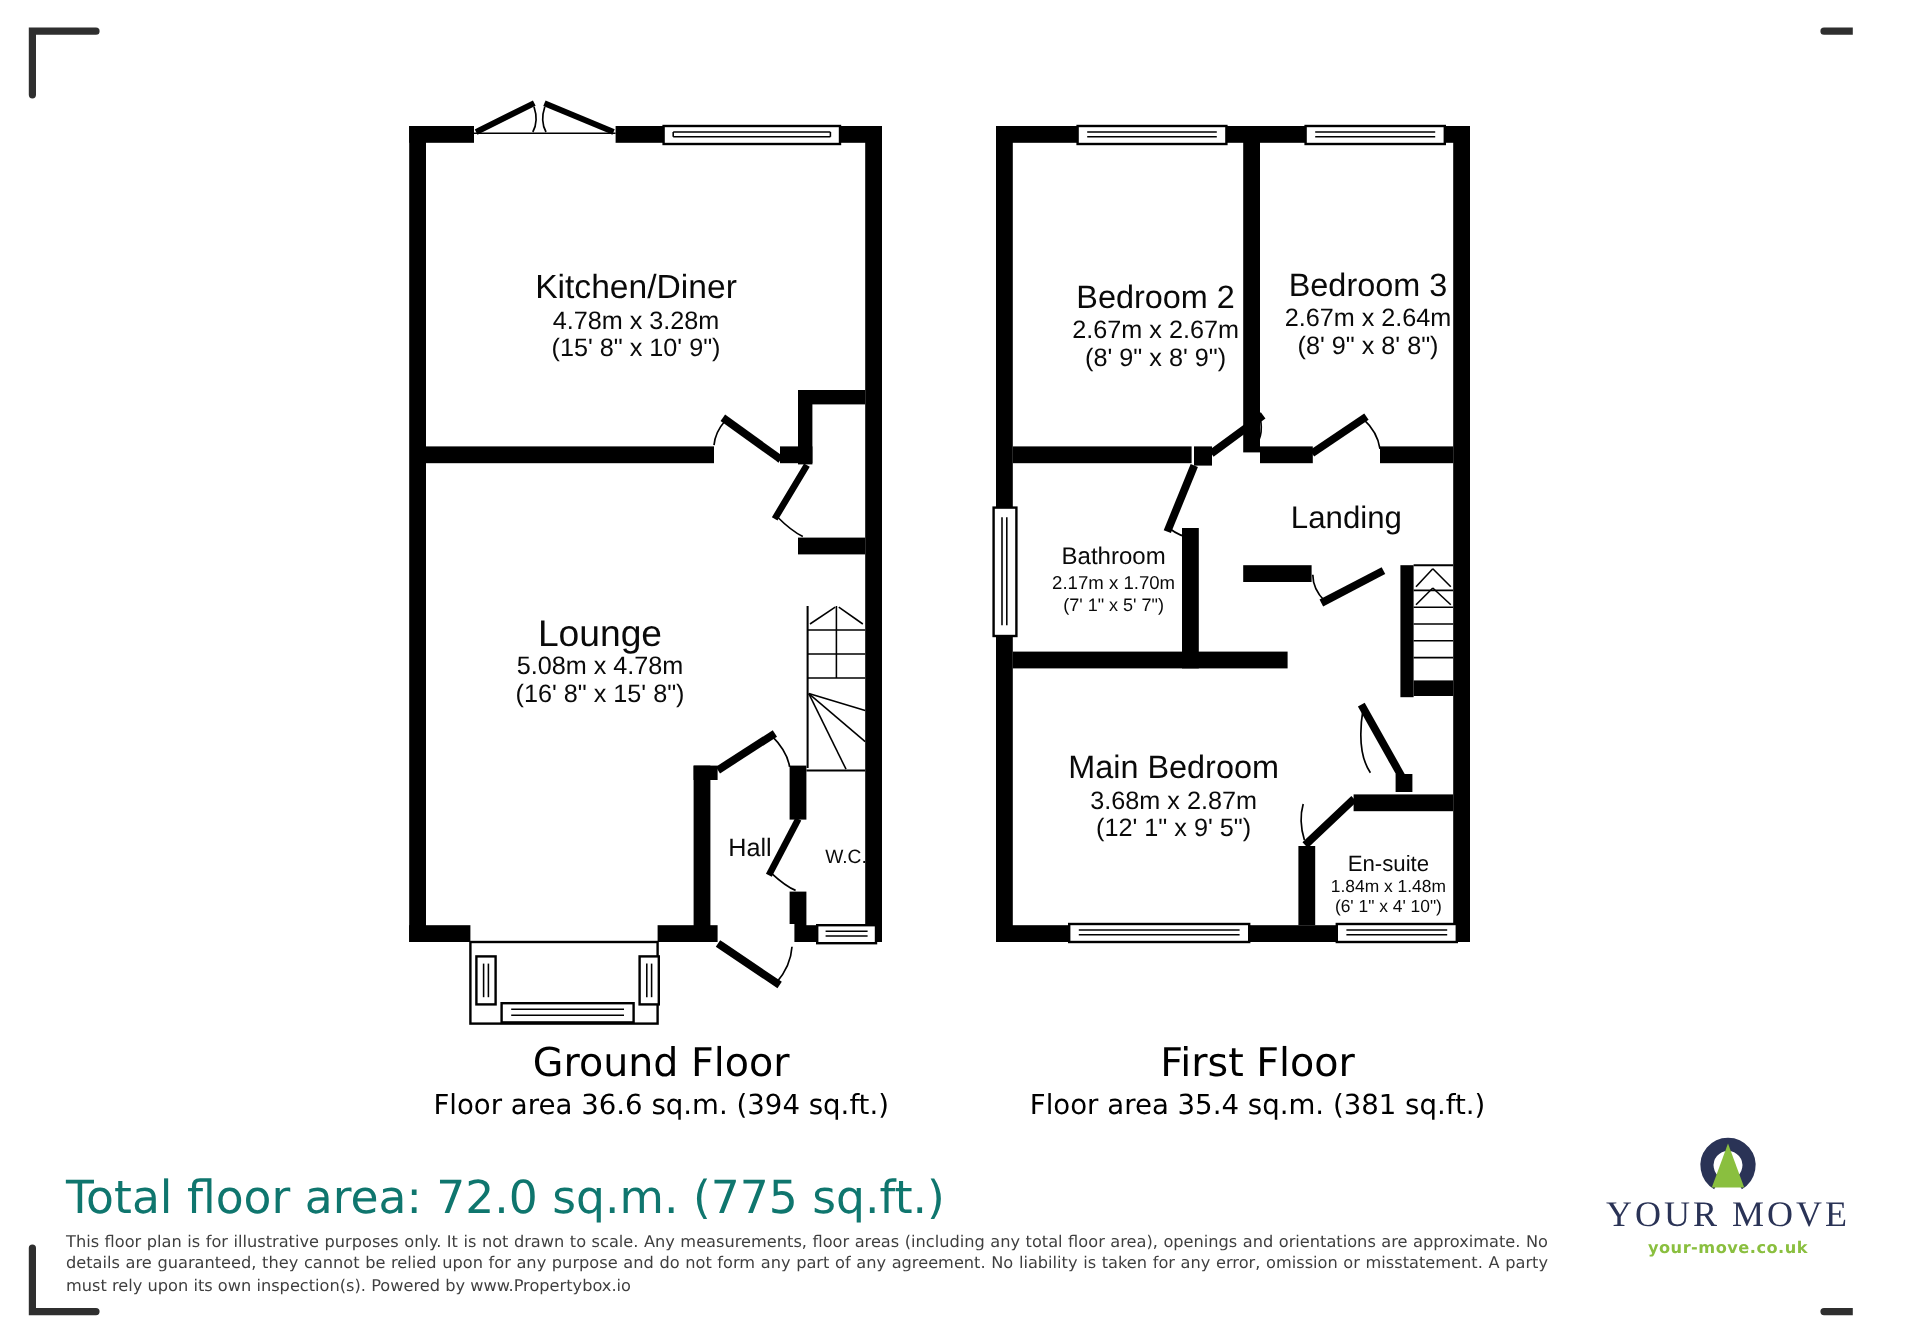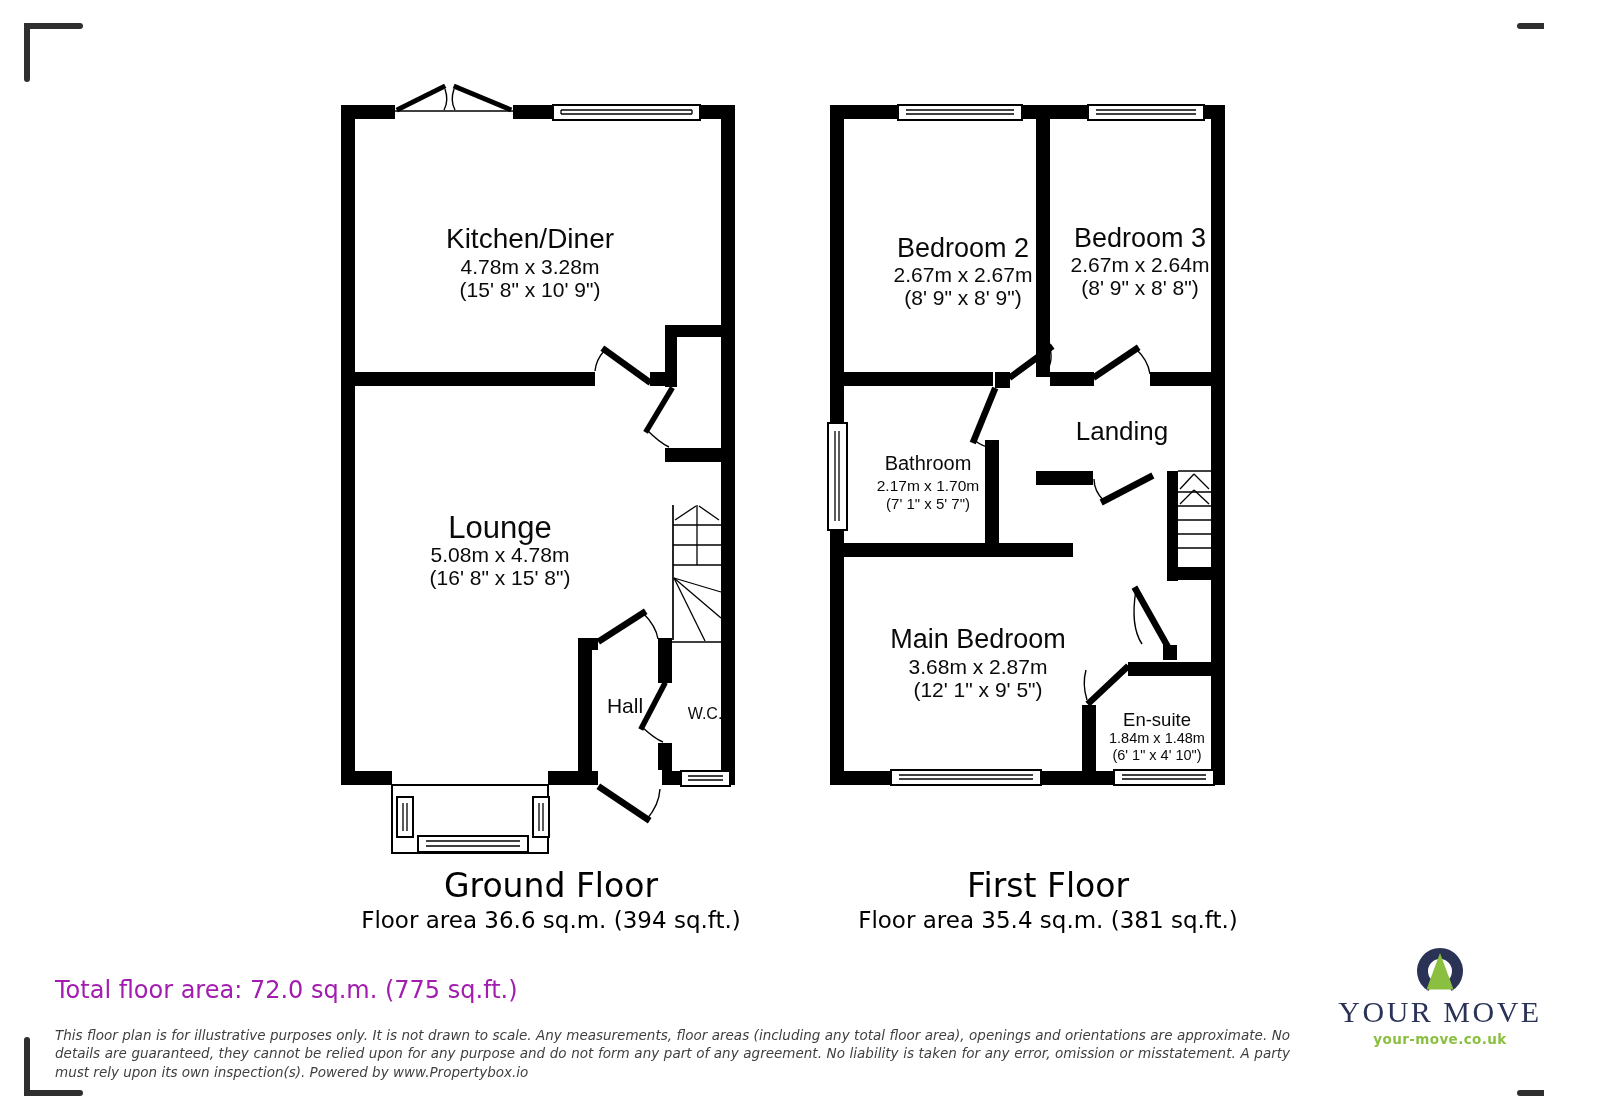--- a/index.html
+++ b/index.html
@@ -21,23 +21,23 @@
 
   
   text { fill:#0a0a0a; }
   .t-room { font-family:"Liberation Sans","DejaVu Sans",sans-serif; text-anchor:middle; }
   .t-cap  { font-family:"DejaVu Sans",sans-serif; text-anchor:middle; fill:#000; }
   .t-brand{ font-family:"Liberation Serif","DejaVu Serif",serif; text-anchor:middle;
             fill:#2a3356; letter-spacing:2.5px; }
   .t-url  { font-family:"DejaVu Sans",sans-serif; text-anchor:middle; fill:#8abf3f;
             font-weight:bold; letter-spacing:0.4px; }
 
-  .total { position:absolute; left:55px; top:976px; font-size:24px; color:#a21caf; }
+  .total { position:absolute; left:55px; top:976px; font-size:38px; color:#0f766e; }
   .disclaimer { position:absolute; left:55px; top:1026px; width:1235px;
-                font-size:13.5px; line-height:1.37; color:#3f3f3f; text-align:justify;font-style:italic; }
+                font-size:13.5px; line-height:1.37; color:#3f3f3f; text-align:justify; }
 </style>
 </head>
 <body>
 
 <div class="page">
 
 <svg width="1600" height="1119" viewBox="0 0 1600 1119">
 
   <g>
     <path class="corner" d="M80,26 L27,26 L27,79"></path>

